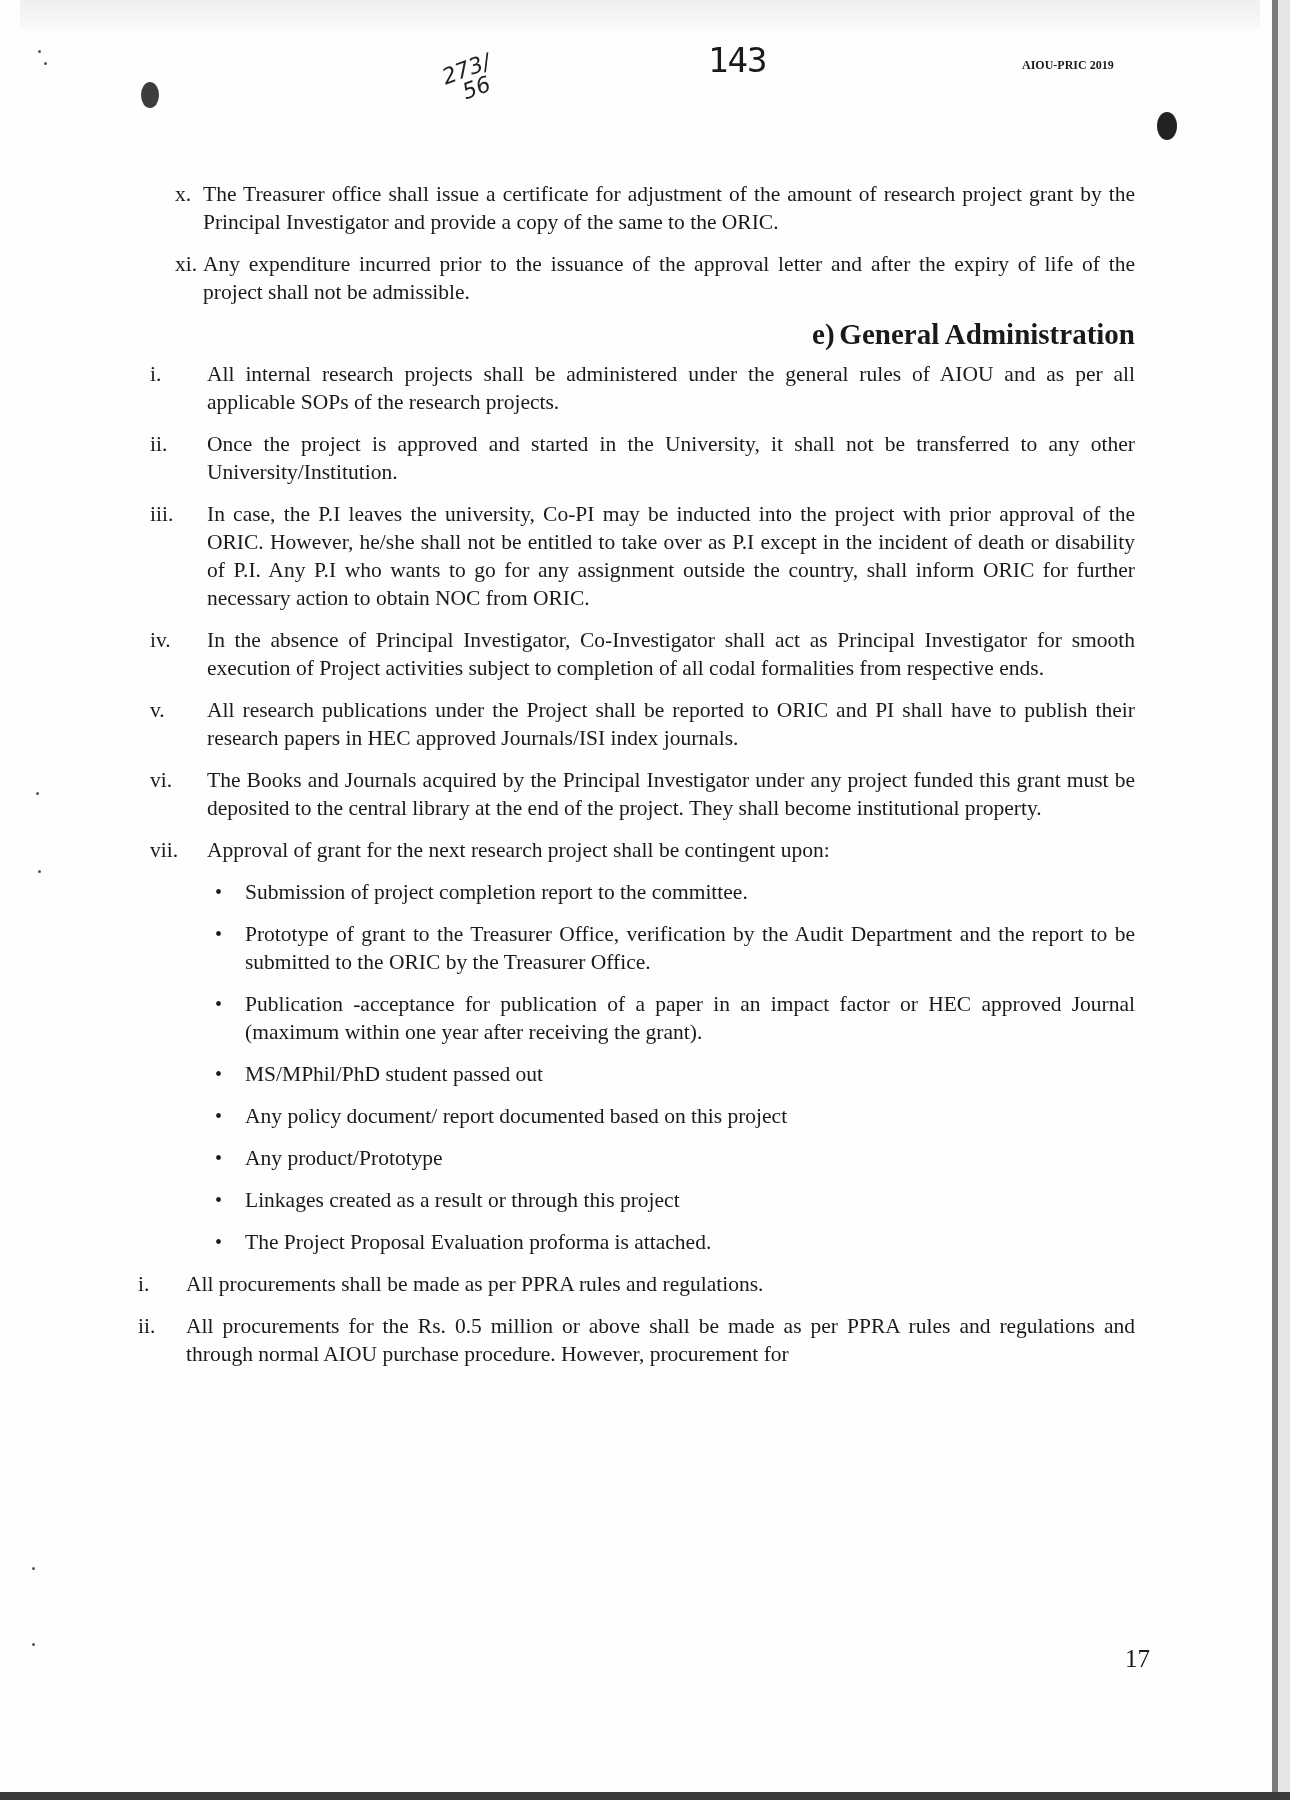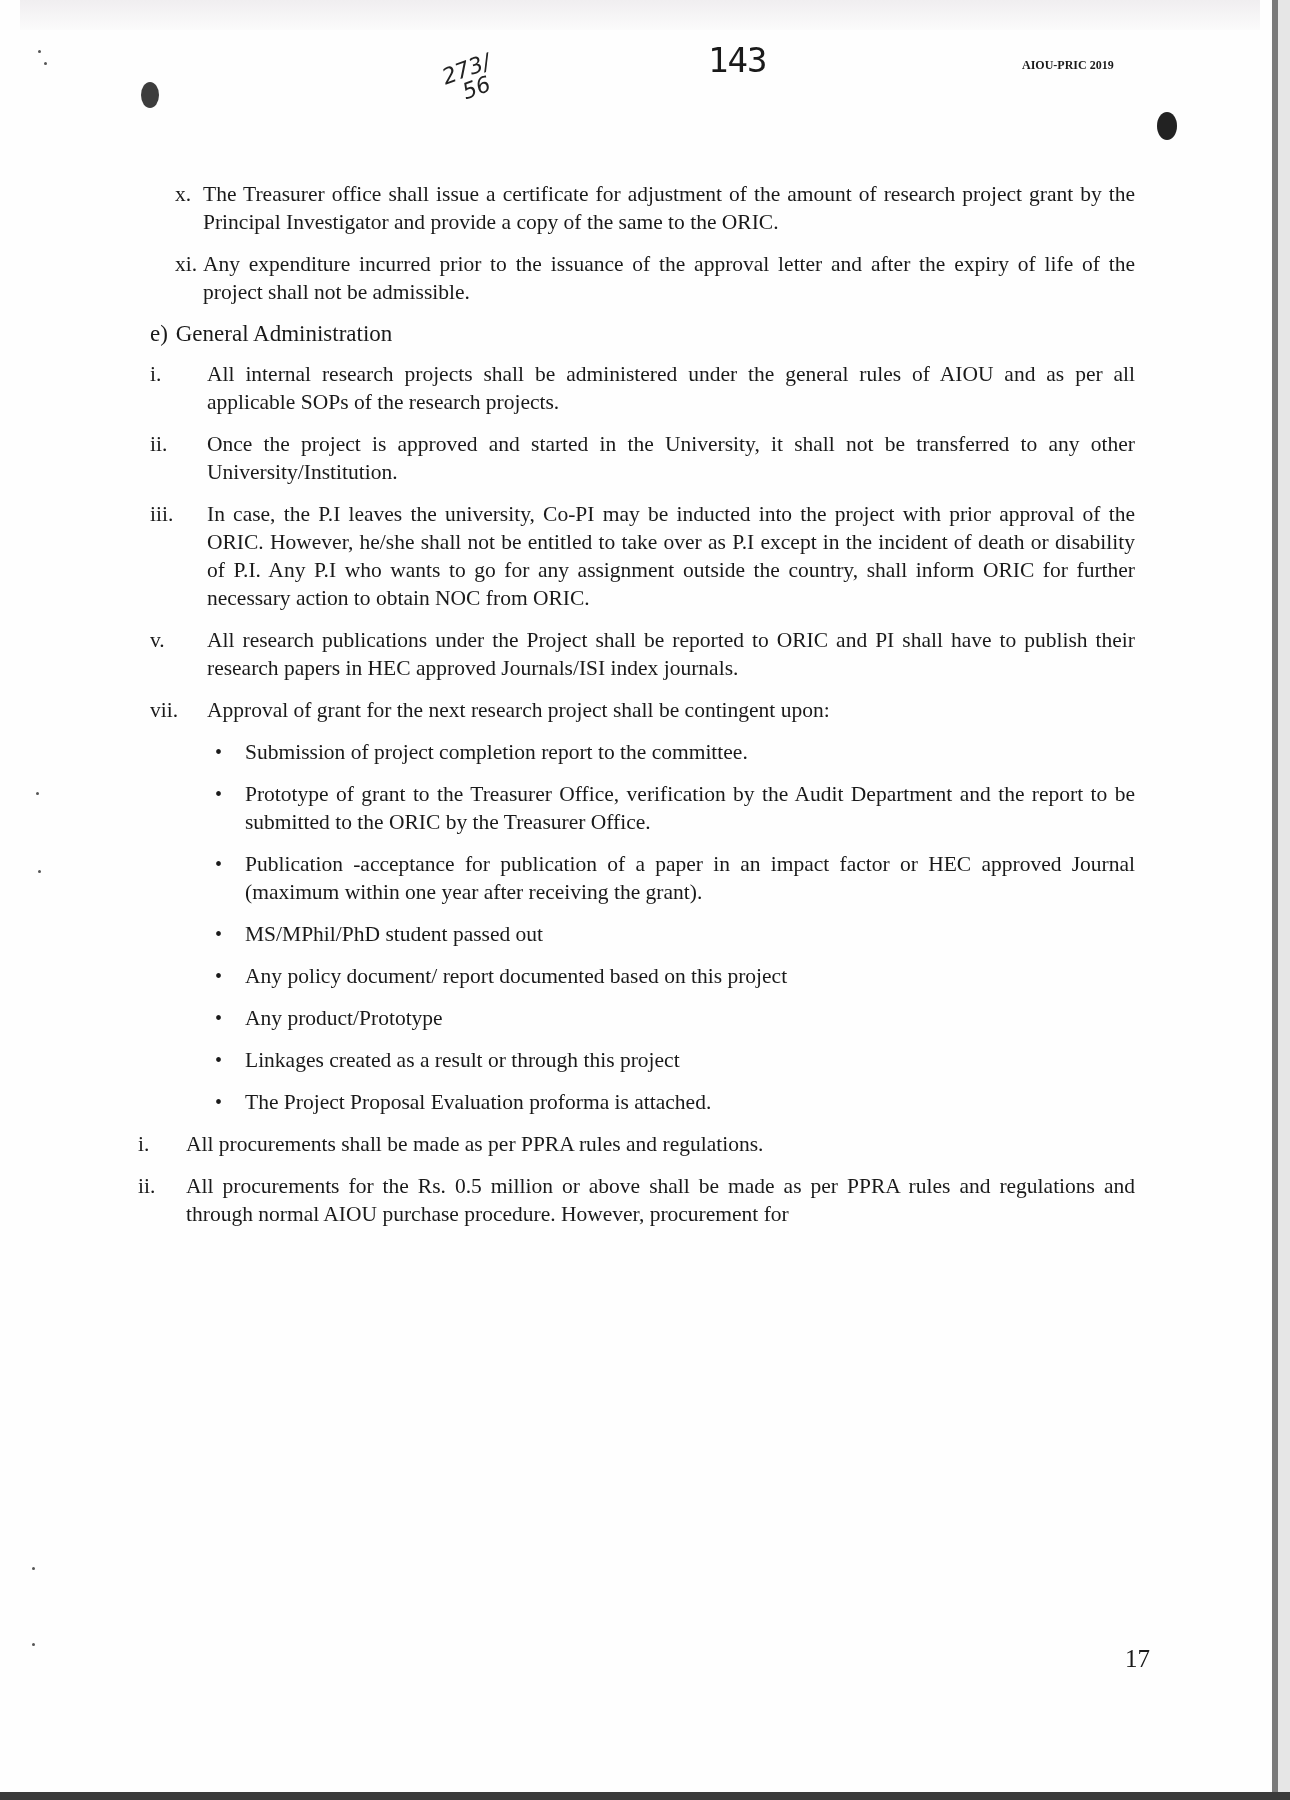--- a/index.html
+++ b/index.html
@@ -26,21 +26,21 @@
   .page-stamp { position: absolute; left: 708px; top: 40px; font-size: 34px; font-family: "DejaVu Sans Mono", monospace; font-weight: normal; letter-spacing: -1px; }
   .header-right { position: absolute; left: 1022px; top: 58px; font-size: 12px; font-weight: bold; }
   .handwritten { position: absolute; left: 445px; top: 56px; font-size: 22px; font-style: italic; font-family: "DejaVu Sans", sans-serif; transform: rotate(-20deg); color: #222; }
   .handwritten .den { display: block; margin-left: 14px; margin-top: -4px; }
   .page-number { position: absolute; left: 1125px; top: 1645px; font-size: 25px; }
 
   .body-text { position: absolute; left: 150px; top: 180px; width: 985px; font-size: 21.5px; line-height: 28px; }
   .item { display: flex; margin-bottom: 14px; }
   .item .num { width: 53px; text-align: left; padding-left: 25px; flex: none; box-sizing: border-box; }
   .item .txt { flex: 1; text-align: justify; }
-  .heading { font-weight: normal; margin: 0 0 12px 0; font-size: 23px; }
+  .heading { font-weight: bold; margin: 0 0 12px 0; font-size: 29px; text-align: right; }
   .heading .hl { display: inline-block; width: 20px; }
   .sec-e .item .num { width: 75px; padding-left: 18px; }
   .sec-e .item { margin-left: -18px; }
   .bullets { list-style: none; padding: 0; margin: 0 0 0 65px; }
   .bullets li { display: flex; margin-bottom: 14px; }
   .bullets .b { width: 30px; flex: none; font-size: 20px; }
   .bullets .t { flex: 1; text-align: justify; }
   .sec-f .item .num { width: 58px; padding-left: 10px; }
   .sec-f .item { margin-left: -22px; }
 </style>
@@ -88,22 +88,30 @@
       </div>
       <div class="item">
         <span class="num">ii.</span>
         <span class="txt">Once the project is approved and started in the University, it shall not be transferred to any other University/Institution.</span>
       </div>
       <div class="item">
         <span class="num">iii.</span>
         <span class="txt">In case, the P.I leaves the university, Co-PI may be inducted into the project with prior approval of the ORIC. However, he/she shall not be entitled to take over as P.I except in the incident of death or disability of P.I. Any P.I who wants to go for any assignment outside the country, shall inform ORIC for further necessary action to obtain NOC from ORIC.</span>
       </div>
       <div class="item">
+        <span class="num">iv.</span>
+        <span class="txt">In the absence of Principal Investigator, Co-Investigator shall act as Principal Investigator for smooth execution of Project activities subject to completion of all codal formalities from respective ends.</span>
+      </div>
+      <div class="item">
         <span class="num">v.</span>
         <span class="txt">All research publications under the Project shall be reported to ORIC and PI shall have to publish their research papers in HEC approved Journals/ISI index journals.</span>
+      </div>
+      <div class="item">
+        <span class="num">vi.</span>
+        <span class="txt">The Books and Journals acquired by the Principal Investigator under any project funded this grant must be deposited to the central library at the end of the project. They shall become institutional property.</span>
       </div>
       <div class="item">
         <span class="num">vii.</span>
         <span class="txt">Approval of grant for the next research project shall be contingent upon:</span>
       </div>
 
       <ul class="bullets">
         <li>
             <span class="b">•</span>
             <span class="t">Submission of project completion report to the committee.</span>

